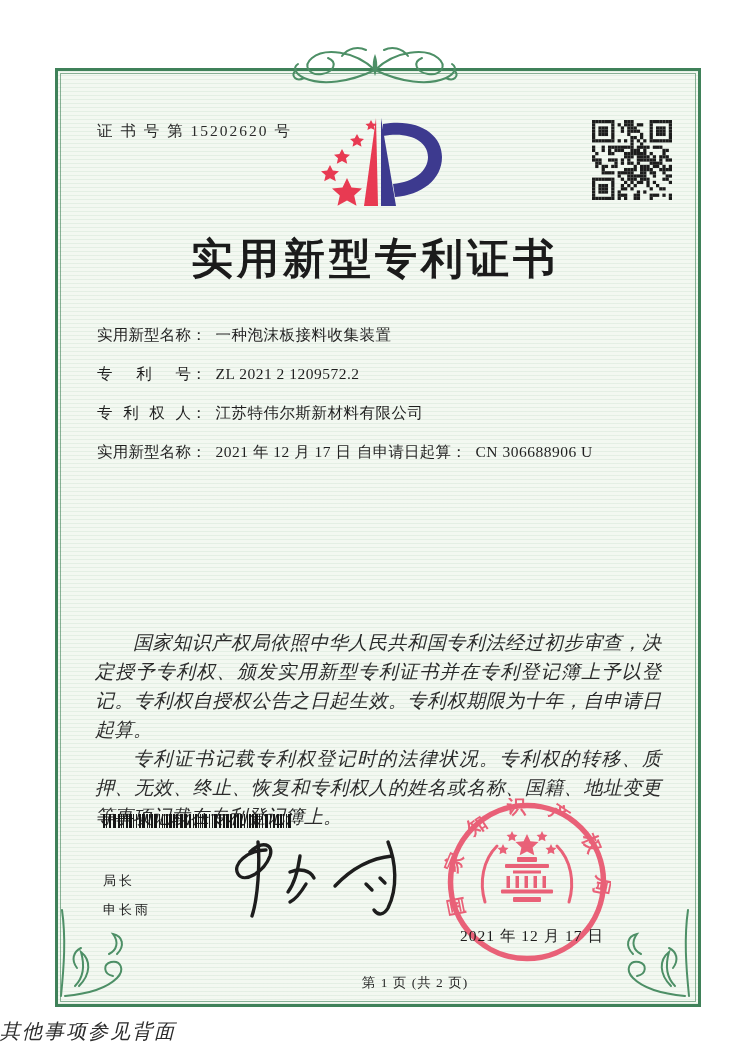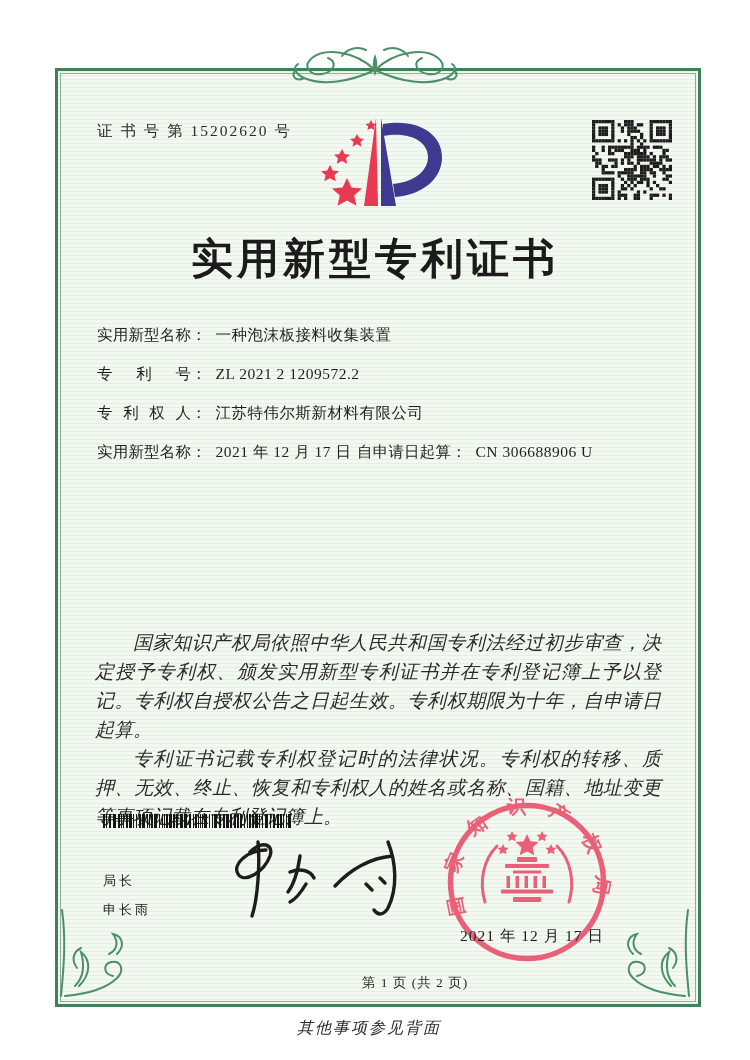--- a/index.html
+++ b/index.html
@@ -31,21 +31,21 @@
   .paras{left:95px;top:628px;width:566px;font-size:19px;line-height:29px;
          font-style:italic;color:#2b2b2b;}
   .paras p{margin:0;text-indent:2em;text-align:justify;}
 
   .officer{left:103px;top:866px;font-size:13px;line-height:29px;color:#202020;letter-spacing:3px;}
 
   .seal-date{left:460px;top:926px;font-size:15.5px;color:#1d1d1d;letter-spacing:1px;z-index:6;}
 
   .page-num{left:55px;top:974px;width:640px;text-align:center;font-size:13.5px;letter-spacing:1px;color:#2a2a2a;margin-left:40px;}
 
-  .back-note{left:0;right:12px;top:1018px;text-align:center;font-size:16px;font-style:italic;color:#2b2b2b;letter-spacing:2px;}
+  .back-note{left:0;right:12px;top:1018px;text-align:left;font-size:20px;font-style:italic;color:#2b2b2b;letter-spacing:2px;}
 
   svg{display:block;}
   .seal-svg{opacity:.93;}
   text.seal-arc{font-family:"Liberation Sans","DejaVu Sans",sans-serif;font-weight:bold;}
 </style>
 </head>
 <body>
 
 <div class="page">
 

